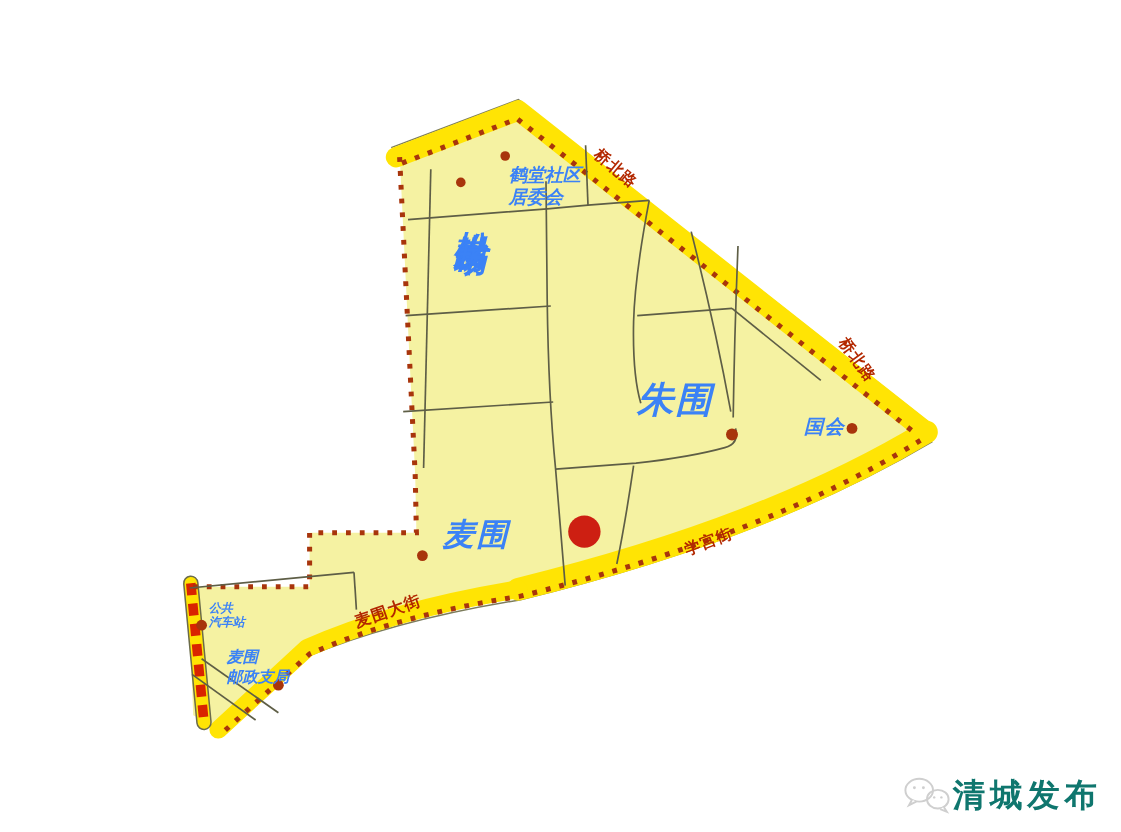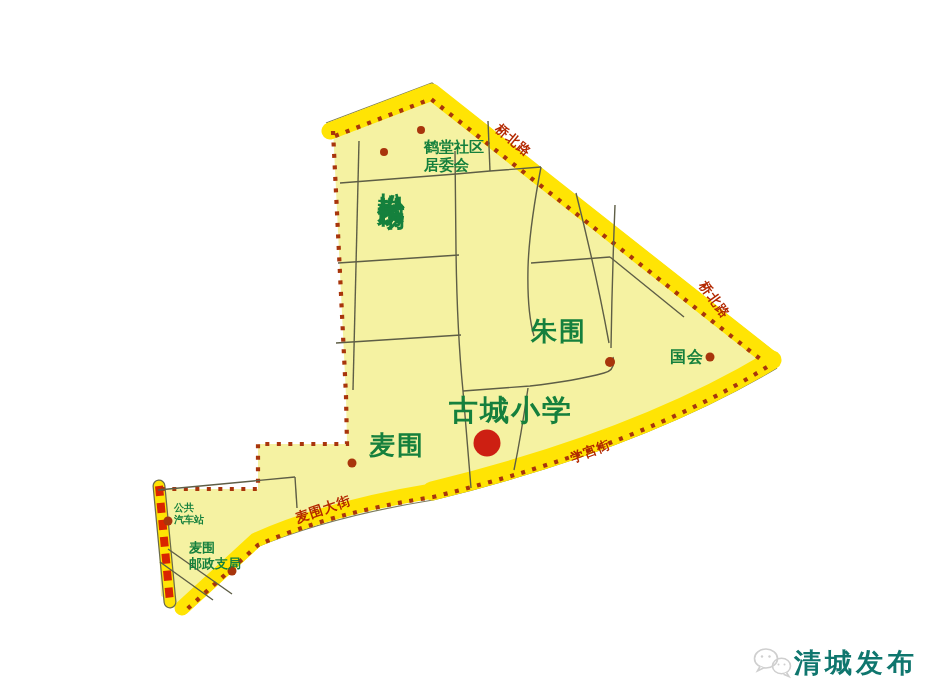--- a/index.html
+++ b/index.html
@@ -1,21 +1,21 @@
 <!DOCTYPE html>
 <html><head>
 <meta charset="utf-8">
 <style>
   html,body{margin:0;padding:0;background:#ffffff;}
   .stage{
     position:relative;width:934px;height:693px;background:#ffffff;overflow:hidden;
     font-family:"Liberation Sans","DejaVu Sans",sans-serif;
   }
   .stage svg.mapsvg{position:absolute;left:0;top:0;}
-  .lbl{position:absolute;color:#15803d;font-weight:700;white-space:pre;line-height:1.2;}
+  .lbl{position:absolute;color:#3b82f6;font-weight:700;white-space:pre;line-height:1.2;font-style:italic;}
   .lbl.big{letter-spacing:2px;}
   .vert{
     writing-mode:vertical-rl;text-orientation:upright;
     letter-spacing:2px;line-height:1.05;
   }
   .roadlbl{
     position:absolute;color:#b32800;font-weight:700;font-size:13px;
     letter-spacing:1px;white-space:nowrap;transform-origin:left center;
   }
   .watermark{
@@ -79,25 +79,24 @@
       <circle cx="232" cy="571" r="4.5"></circle>
     </g>
     <circle cx="487" cy="443" r="13.5" fill="#CD1F12"></circle>
   </svg>
 
   <div class="lbl vert" style="left:377px;top:171px;font-size:27px;">松岗批发市场</div>
 
   <div class="lbl" style="left:424px;top:138px;font-size:15px;">鹤堂社区
 居委会</div>
 
-  <div class="lbl big" style="left:531px;top:316px;font-size:26px;">朱围</div>
+  <div class="lbl big" style="left:531px;top:316px;font-size:30px;">朱围</div>
 
   <div class="lbl" style="left:670px;top:347px;font-size:16px;letter-spacing:1px;text-align:center;">国会</div>
 
-  <div class="lbl big" style="left:449px;top:393px;font-size:29px;">古城小学</div>
 
   <div class="lbl big" style="left:369px;top:430px;font-size:26px;">麦围</div>
 
   <div class="lbl" style="left:174px;top:502px;font-size:10px;">公共
 汽车站</div>
 
   <div class="lbl" style="left:189px;top:540px;font-size:13px;">麦围
 邮政支局</div>
 
   <div class="roadlbl" style="left:497px;top:118px;transform:rotate(40deg);">桥北路</div>

